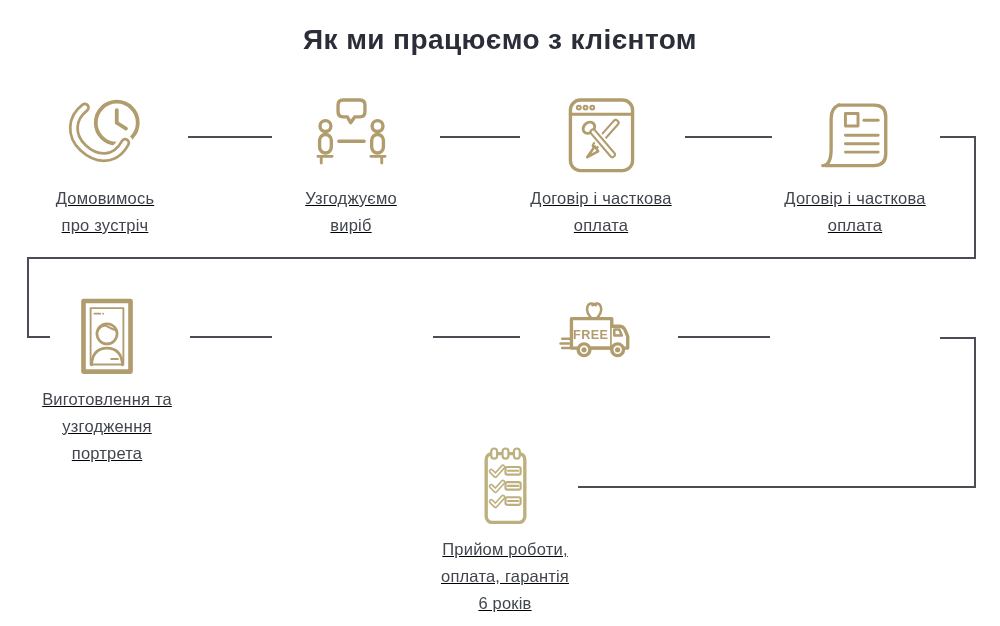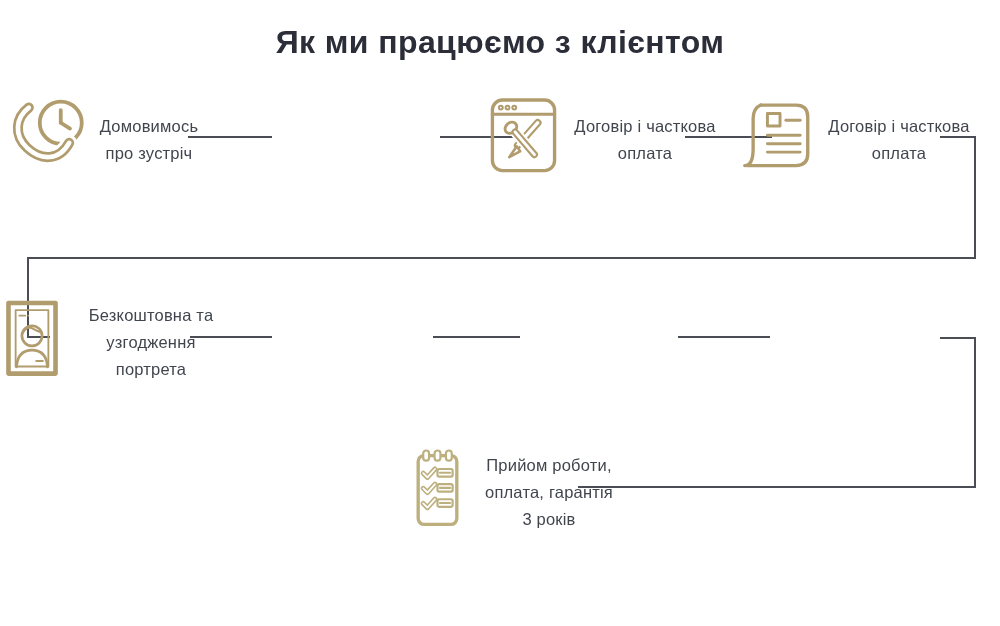--- a/index.html
+++ b/index.html
@@ -1,22 +1,22 @@
 <!DOCTYPE html>
 <html style="--gold: #b19c6e; --gold_light: #bdb07e; --line: #4a4d53; --text: #41454e; --title: #2b2e38;"><head>
 <meta charset="utf-8">
 <style>
   html,body{margin:0;padding:0;background:#fff;}
   #page{position:relative;width:1000px;height:626px;background:#fff;overflow:hidden;
         font-family:"Liberation Sans","DejaVu Sans",sans-serif;}
   .title{position:absolute;top:24px;left:0;right:0;text-align:center;
-         font-size:32px;font-weight:700;letter-spacing:.4px;color:var(--title,#2b2e38);}
+         font-size:28px;font-weight:700;letter-spacing:.4px;color:var(--title,#2b2e38);}
   .connectors{position:absolute;left:0;top:0;}
   .connectors path{stroke:var(--line,#4a4d53);stroke-width:2;fill:none;}
-  .step{position:absolute;transform:translateX(-50%);display:flex;flex-direction:row;align-items:center;}
+  .step{position:absolute;transform:translateX(-50%);display:flex;flex-direction:column;align-items:center;text-decoration:underline;}
   .icon{width:88px;height:84px;color:var(--gold,#b19c6e);}
   .icon svg{width:100%;height:100%;display:block;}
   .icon-light{color:var(--gold_light,#bdb07e);}
   .label{margin-top:6px;font-size:16.5px;line-height:27px;text-align:center;
          color:var(--text,#41454e);letter-spacing:.2px;}
 </style>
 </head>
 <body>
 
 <div id="page">
@@ -43,20 +43,37 @@
           <path d="M64 33 L75 40"></path>
         </g>
         <path d="M26 15 C10 27 8 48 24 63 C40 78 62 79 74 57" fill="none" stroke="#fff" stroke-width="19" stroke-linecap="round"></path>
         <path d="M26 15 C10 27 8 48 24 63 C40 78 62 79 74 57" fill="none" stroke="currentColor" stroke-width="12" stroke-linecap="round"></path>
         <path d="M26 15 C10 27 8 48 24 63 C40 78 62 79 74 57" fill="none" stroke="#fff" stroke-width="5.5" stroke-linecap="round"></path>
       </svg>
     </div>
     <div class="label" style="width:112px">Домовимось про зустріч</div>
   </div>
 
+  <div class="step" style="left:351px;top:95px">
+    <div class="icon">
+      <svg viewBox="0 0 100 100">
+        <g fill="none" stroke="currentColor" stroke-width="4" stroke-linecap="round" stroke-linejoin="round">
+          <path d="M40 6 H60 Q66 6 66 12 V20 Q66 26 60 26 H54 L49 33 L45 26 H40 Q34 26 34 20 V12 Q34 6 40 6 Z"></path>
+          <circle cx="19" cy="37" r="6.5"></circle>
+          <circle cx="81" cy="37" r="6.5"></circle>
+          <rect x="12" y="47" width="14" height="22" rx="7"></rect>
+          <rect x="74" y="47" width="14" height="22" rx="7"></rect>
+          <path d="M35 55 H65"></path>
+          <path d="M10 73 H27 M14 73 V81" stroke-width="3.4"></path>
+          <path d="M73 73 H90 M86 73 V81" stroke-width="3.4"></path>
+        </g>
+      </svg>
+    </div>
+    <div class="label" style="width:115px">Узгоджуємо виріб</div>
+  </div>
 
   <div class="step" style="left:601px;top:95px">
     <div class="icon">
       <svg viewBox="0 0 100 100">
         <g fill="none" stroke="currentColor" stroke-linecap="round" stroke-linejoin="round">
           <rect x="13" y="6" width="74" height="84" rx="12" stroke-width="4"></rect>
           <path d="M13 23 H87" stroke-width="3.5"></path>
           <circle cx="23" cy="15" r="2.3" stroke-width="2.4"></circle>
           <circle cx="31" cy="15" r="2.3" stroke-width="2.4"></circle>
           <circle cx="39" cy="15" r="2.3" stroke-width="2.4"></circle>
@@ -95,25 +112,43 @@
           <rect x="22" y="6" width="56" height="84" stroke-width="5.5"></rect>
           <rect x="30.5" y="14.5" width="39" height="67" stroke-width="2.2"></rect>
           <path d="M35 21 H42 M45.5 21 h0.01" stroke-width="2.2"></path>
           <path d="M55 75 H63" stroke-width="2.2"></path>
           <circle cx="50" cy="45" r="12" stroke-width="3.2"></circle>
           <path d="M38.5 42 Q44 32 52 37 Q57 40 61.5 41" stroke-width="2.6"></path>
           <path d="M31.5 82 Q33 62 50 62 Q67 62 68.5 82" stroke-width="3.2"></path>
         </g>
       </svg>
     </div>
-    <div class="label" style="width:150px">Безкоштовна та узгодження портрета</div>
+    <div class="label" style="width:150px">Виготовлення та узгодження портрета</div>
   </div>
 
 
   <div class="step" style="left:600px;top:296px">
+    <div class="icon">
+      <svg viewBox="0 0 100 100">
+        <g fill="none" stroke="currentColor" stroke-linecap="round" stroke-linejoin="round">
+          <path d="M42 28 C29 19 35 3 45 11" stroke-width="3"></path>
+          <path d="M44 28 C57 19 51 3 41 11" stroke-width="3"></path>
+          <rect x="16" y="27" width="48" height="35" stroke-width="4" fill="#fff"></rect>
+          <path d="M64 36 H73 Q78 36 80 41 L83 48 V62 H64" stroke-width="4" fill="#fff"></path>
+          <path d="M67 40 H73 L76 47 H67 Z" stroke-width="3"></path>
+          <path d="M5 51 H15 M3 56.5 H13 M5 62 H15" stroke-width="3"></path>
+          <path d="M40 62 H62" stroke-width="3.5"></path>
+          <circle cx="31" cy="64" r="7" stroke-width="4" fill="#fff"></circle>
+          <circle cx="31" cy="64" r="1.6" stroke-width="3"></circle>
+          <circle cx="71" cy="64" r="7" stroke-width="4" fill="#fff"></circle>
+          <circle cx="71" cy="64" r="1.6" stroke-width="3"></circle>
+        </g>
+        <text x="39" y="51" text-anchor="middle" font-size="15" font-weight="700" letter-spacing="0.5" fill="currentColor">FREE</text>
+      </svg>
+    </div>
   </div>
 
 
   <div class="step" style="left:505px;top:446px">
     <div class="icon icon-light">
       <svg viewBox="0 0 100 100">
         <g fill="none" stroke="currentColor" stroke-linecap="round" stroke-linejoin="round">
           <rect x="27" y="9" width="46" height="82" rx="7" stroke-width="4"></rect>
           <rect x="33" y="3" width="7" height="12" rx="3.5" stroke-width="2.6" fill="#fff"></rect>
           <rect x="46.5" y="3" width="7" height="12" rx="3.5" stroke-width="2.6" fill="#fff"></rect>
@@ -126,16 +161,16 @@
           <path d="M33 48 l5 5 l9 -10" stroke="#fff" stroke-width="2.2"></path>
           <rect x="50" y="43" width="18" height="9" rx="2" stroke-width="2.6"></rect>
           <path d="M53 47.5 H65" stroke-width="2.6"></path>
           <path d="M33 66 l5 5 l9 -10" stroke-width="6"></path>
           <path d="M33 66 l5 5 l9 -10" stroke="#fff" stroke-width="2.2"></path>
           <rect x="50" y="61" width="18" height="9" rx="2" stroke-width="2.6"></rect>
           <path d="M53 65.5 H65" stroke-width="2.6"></path>
         </g>
       </svg>
     </div>
-    <div class="label" style="width:135px">Прийом роботи, оплата, гарантія 3 років</div>
+    <div class="label" style="width:135px">Прийом роботи, оплата, гарантія 6 років</div>
   </div>
 
 </div>
 
 </body></html>

